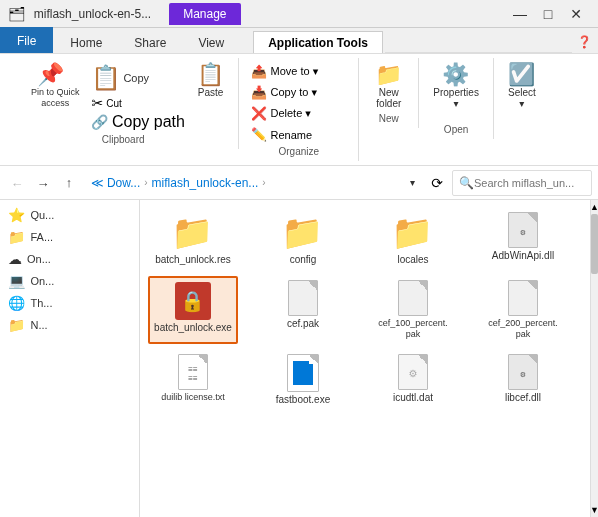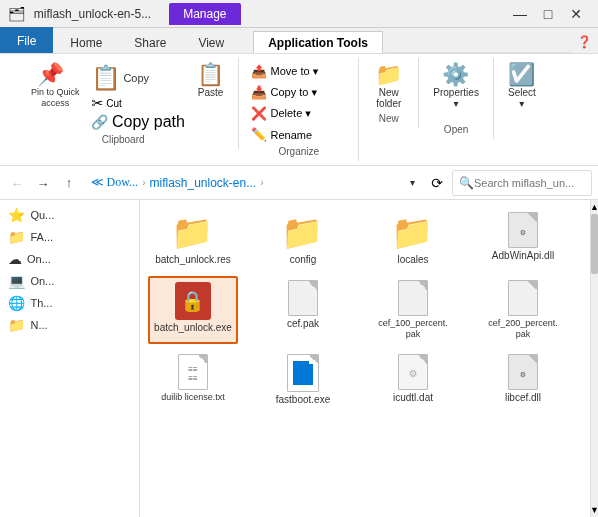--- a/index.html
+++ b/index.html
@@ -232,21 +232,21 @@
     </div>
     <span class="ribbon-group-label"></span>
   </div>
 </div>
 
 <div class="nav-bar">
   <div class="nav-btn disabled">←</div>
   <div class="nav-btn">→</div>
   <div class="nav-btn">↑</div>
   <div class="breadcrumb">
-    <span style="color:#0078d7;font-family:Liberation Serif, serif;">≪ Dow...</span>
+    <span style="color:#0078d7;">≪ Dow...</span>
     <span class="breadcrumb-sep">›</span>
     <span style="color:#0078d7;">miflash_unlock-en...</span>
     <span class="breadcrumb-sep">›</span>
     <span style="flex:1;"></span>
     <span style="font-size:10px;color:#333;">▾</span>
   </div>
   <div class="refresh-btn">⟳</div>
   <div class="search-box">
     <span class="search-icon">🔍</span>
     <input type="text" style="border: none; outline: none; font-size: 11px; color: rgb(153, 153, 153); width: 110px;" placeholder="Search miflash_un...">

